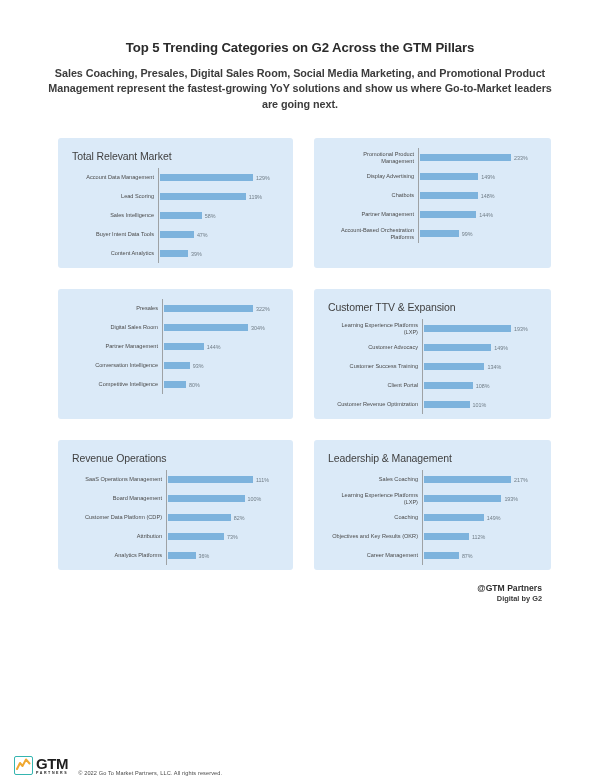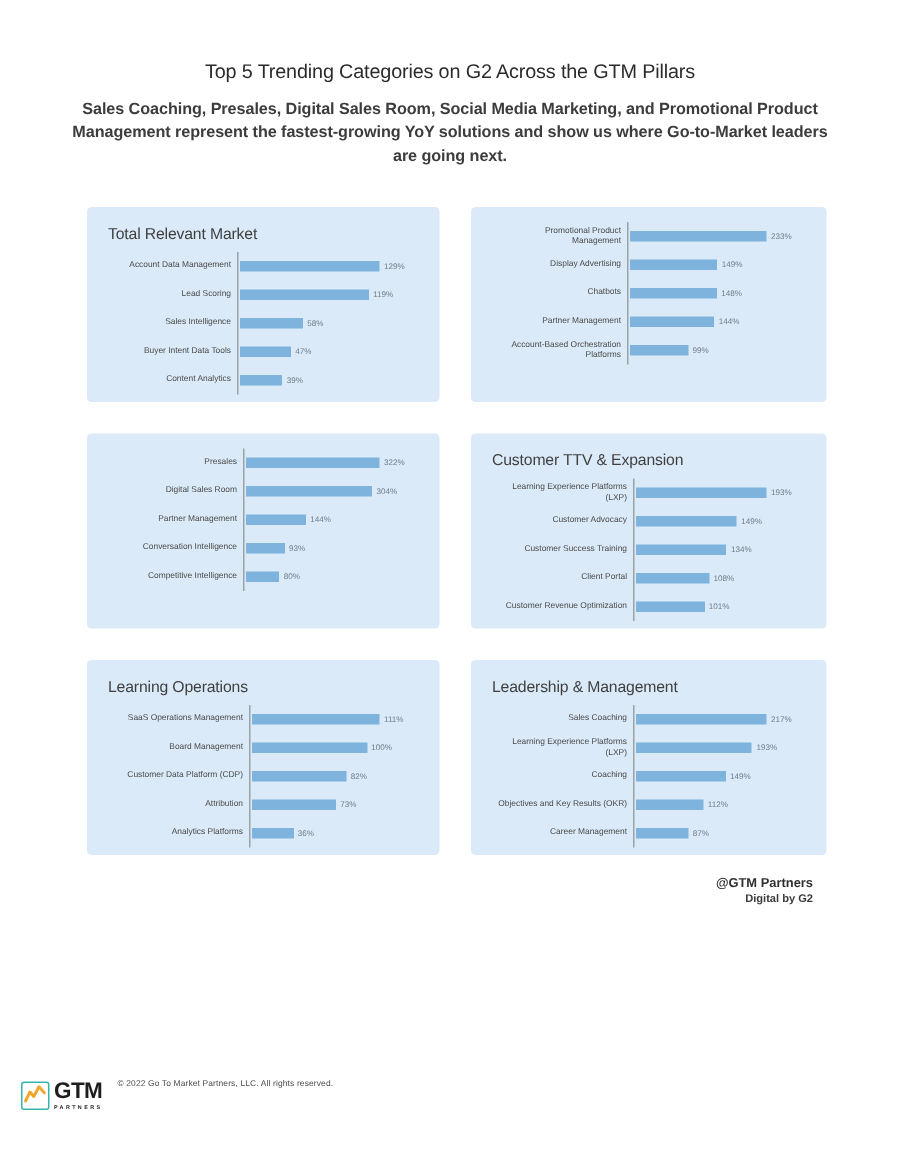--- a/index.html
+++ b/index.html
@@ -8,21 +8,21 @@
     background:#ffffff;
     font-family:"Liberation Sans", sans-serif;
     color:#3a3a3a;
     overflow:hidden;
     position:relative;
   }
   .page{position:relative;width:600px;height:776px;}
 
   .header{padding:40px 42px 0 42px;text-align:center;}
   .title{
-    font-size:13.2px;font-weight:normal;color:#2b2b2b;
+    font-size:13.2px;font-weight:bold;color:#2b2b2b;
     letter-spacing:-0.1px;margin:0 0 9px 0;line-height:1.25;
   }
   .subtitle{
     font-size:10.8px;color:#3c3c3c;line-height:1.45;margin:0;
     font-weight:700;letter-spacing:-0.05px;
   }
 
   .grid{
     position:absolute;left:58px;top:138px;width:484px;
     display:grid;grid-template-columns:235px 237px;
@@ -58,21 +58,21 @@
   }
 
   .credit{
     position:absolute;right:58px;top:562px;text-align:right;margin-top:20px;
   }
   .credit .c1{font-size:8.6px;font-weight:bold;color:#2f2f2f;line-height:1.45;}
   .credit .c2{font-size:7.4px;font-weight:bold;color:#3a3a3a;line-height:1.45;}
 
   .footer{
     position:absolute;left:0;bottom:0;width:600px;height:56px;
-    display:flex;align-items:flex-start;padding-left:14px;box-sizing:border-box;
+    display:flex;align-items:flex-end;padding-left:14px;box-sizing:border-box;
   }
   .logo{display:flex;align-items:center;}
   .logo-mark{
     width:19px;height:19px;border:1.4px solid #35b5b0;border-radius:2px;
     position:relative;margin-right:3px;box-sizing:border-box;
   }
   .logo-mark svg{position:absolute;left:0;top:0;}
   .logo-text{display:flex;flex-direction:column;line-height:1;}
   .logo-gtm{font-size:15px;font-weight:bold;color:#1d1d1d;letter-spacing:-0.4px;}
   .logo-partners{
@@ -253,21 +253,21 @@
           <div class="row">
             <div class="cat" style="width: 96px;">Customer Revenue Optimization</div>
             <div class="barwrap">
               <div class="bar" style="width: 45.5285px; background: rgb(125, 179, 221);"></div>
               <div class="val">101%</div>
             </div>
           </div>
         </div>
       </div>
       <div class="panel">
-        <div class="panel-title">Learning Operations</div>
+        <div class="panel-title">Revenue Operations</div>
         <div class="rows">
           <div class="axis" style="left: 96px;"></div>
           <div class="row">
             <div class="cat" style="width: 96px;">SaaS Operations Management</div>
             <div class="barwrap">
               <div class="bar" style="width: 85px; background: rgb(125, 179, 221);"></div>
               <div class="val">111%</div>
             </div>
           </div>
           <div class="row">

